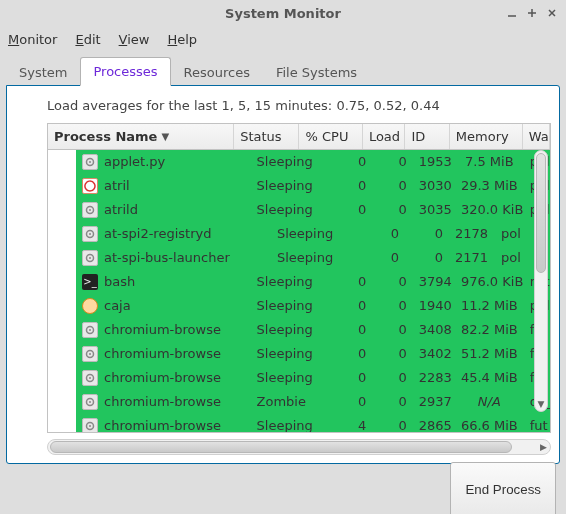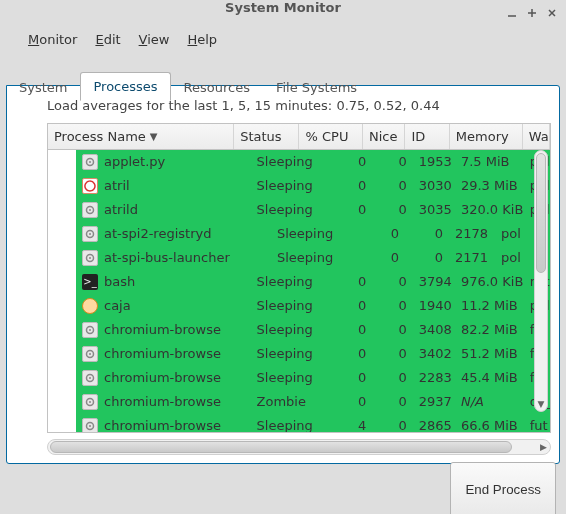--- a/index.html
+++ b/index.html
@@ -13,41 +13,41 @@
   overflow: hidden;
   display: flex;
   flex-direction: column;
 }
 
 
 .titlebar {
   background: #dedede;
   height: 26px;
   display: flex;
-  align-items: flex-start;
+  align-items: center;
   justify-content: center;
   position: relative;
   padding: 0 6px;
 }
 .titlebar .wtitle { font-weight: bold; color: #555; }
 .window-controls {
   position: absolute; right: 6px; top: 0; height: 26px;
   display: flex; align-items: center; gap: 4px;
 }
 .window-controls .wbtn {
   width: 16px; height: 16px; display:flex; align-items:center; justify-content:center;
   color:#555; cursor:pointer;
 }
 
 
 .menubar {
   height: 26px;
   display: flex;
   align-items: center;
-  padding: 0 20px;
+  padding: 0 0;
   gap: 2px;
   background:#dedede;
 }
 .menuitem {
   padding: 3px 8px;
   color:#333;
   cursor:pointer;
   border-radius:2px;
 }
 .menuitem .ul { text-decoration: underline; }
@@ -59,28 +59,28 @@
   padding: 4px 6px 0 6px;
   background:#dedede;
 }
 .tab {
   padding: 6px 12px;
   color:#555;
   cursor:pointer;
   border:1px solid transparent;
   border-bottom:none;
   position:relative;
-  top:16px;
+  top:1px;
 }
 .tab.active {
   background:#fff;
   border:1px solid #b3b3b3;
   border-bottom:1px solid #fff;
   border-radius:3px 3px 0 0;
-  color:#0c4a6e;
+  color:#6d28d9;
 }
 
 
 .tabpanel {
   flex:1;
   background:#fff;
   border:1px solid #0369a1;
   margin:0 6px 6px 6px;
   border-radius:0 3px 3px 3px;
   display:flex;
@@ -115,21 +115,21 @@
   padding:5px 6px;
   color:#333;
   display:flex;
   align-items:center;
   justify-content:flex-start;
   gap:4px;
   font-size:13px;
   white-space:nowrap;
   overflow:hidden;
 }
-.thead .th.sorted { font-weight:400;text-align:center; }
+.thead .th.sorted { font-weight:700;text-align:center; }
 .sortglyph { font-size:10px; color:#555; }
 
 .tbody {
   flex:1;
   overflow:hidden;
   position:relative;
 }
 .row {
   display:flex;
   height:24px;
@@ -150,21 +150,21 @@
   width:16px; height:16px; flex-shrink:0;
   display:inline-flex; align-items:center; justify-content:center;
   border-radius:2px;
 }
 
 .col-name { width:195px; }
 .col-status { width:68px; }
 .col-cpu { width:66px; text-align:right;}
 .col-nice { width:44px; text-align:right;}
 .col-id { width:46px; text-align:left;}
-.col-mem { width:76px; text-align:left;}
+.col-mem { width:76px; text-align:center;}
 .col-wa { width:28px; }
 
 
 .vscroll {
   position:absolute; right:2px; top:26px; bottom:20px; width:14px;
   background:#f1f1f1; border:1px solid #d0d0d0; border-radius:7px;
 }
 .vscroll .thumb {
   position:absolute; top:2px; left:1px; right:1px; height:46%;
   background:linear-gradient(#e2e2e2,#c9c9c9);
@@ -255,21 +255,21 @@
   <div class="loadavg">Load averages for the last 1, 5, 15 minutes: 0.75, 0.52, 0.44</div>
 
   <div class="tablewrap">
     <div class="thead">
       <div class="th col-name sorted">
         <span>Process Name</span>
         <span class="sortglyph">▼</span>
       </div>
       <div class="th col-status">Status</div>
       <div class="th col-cpu">% CPU</div>
-      <div class="th col-nice">Nice</div>
+      <div class="th col-nice">Load</div>
       <div class="th col-id">ID</div>
       <div class="th col-mem">Memory</div>
       <div class="th col-wa">Wa</div>
     </div>
     <div class="tbody" id="tbody">
         <div class="row">
           <div class="cell col-name icon-cell">
             <span class="proc-icon ic-gear">
               <svg width="12" height="12" viewBox="0 0 12 12">
                 <circle cx="6" cy="6" r="3.5" fill="none" stroke="#888" stroke-width="1.5"></circle>

